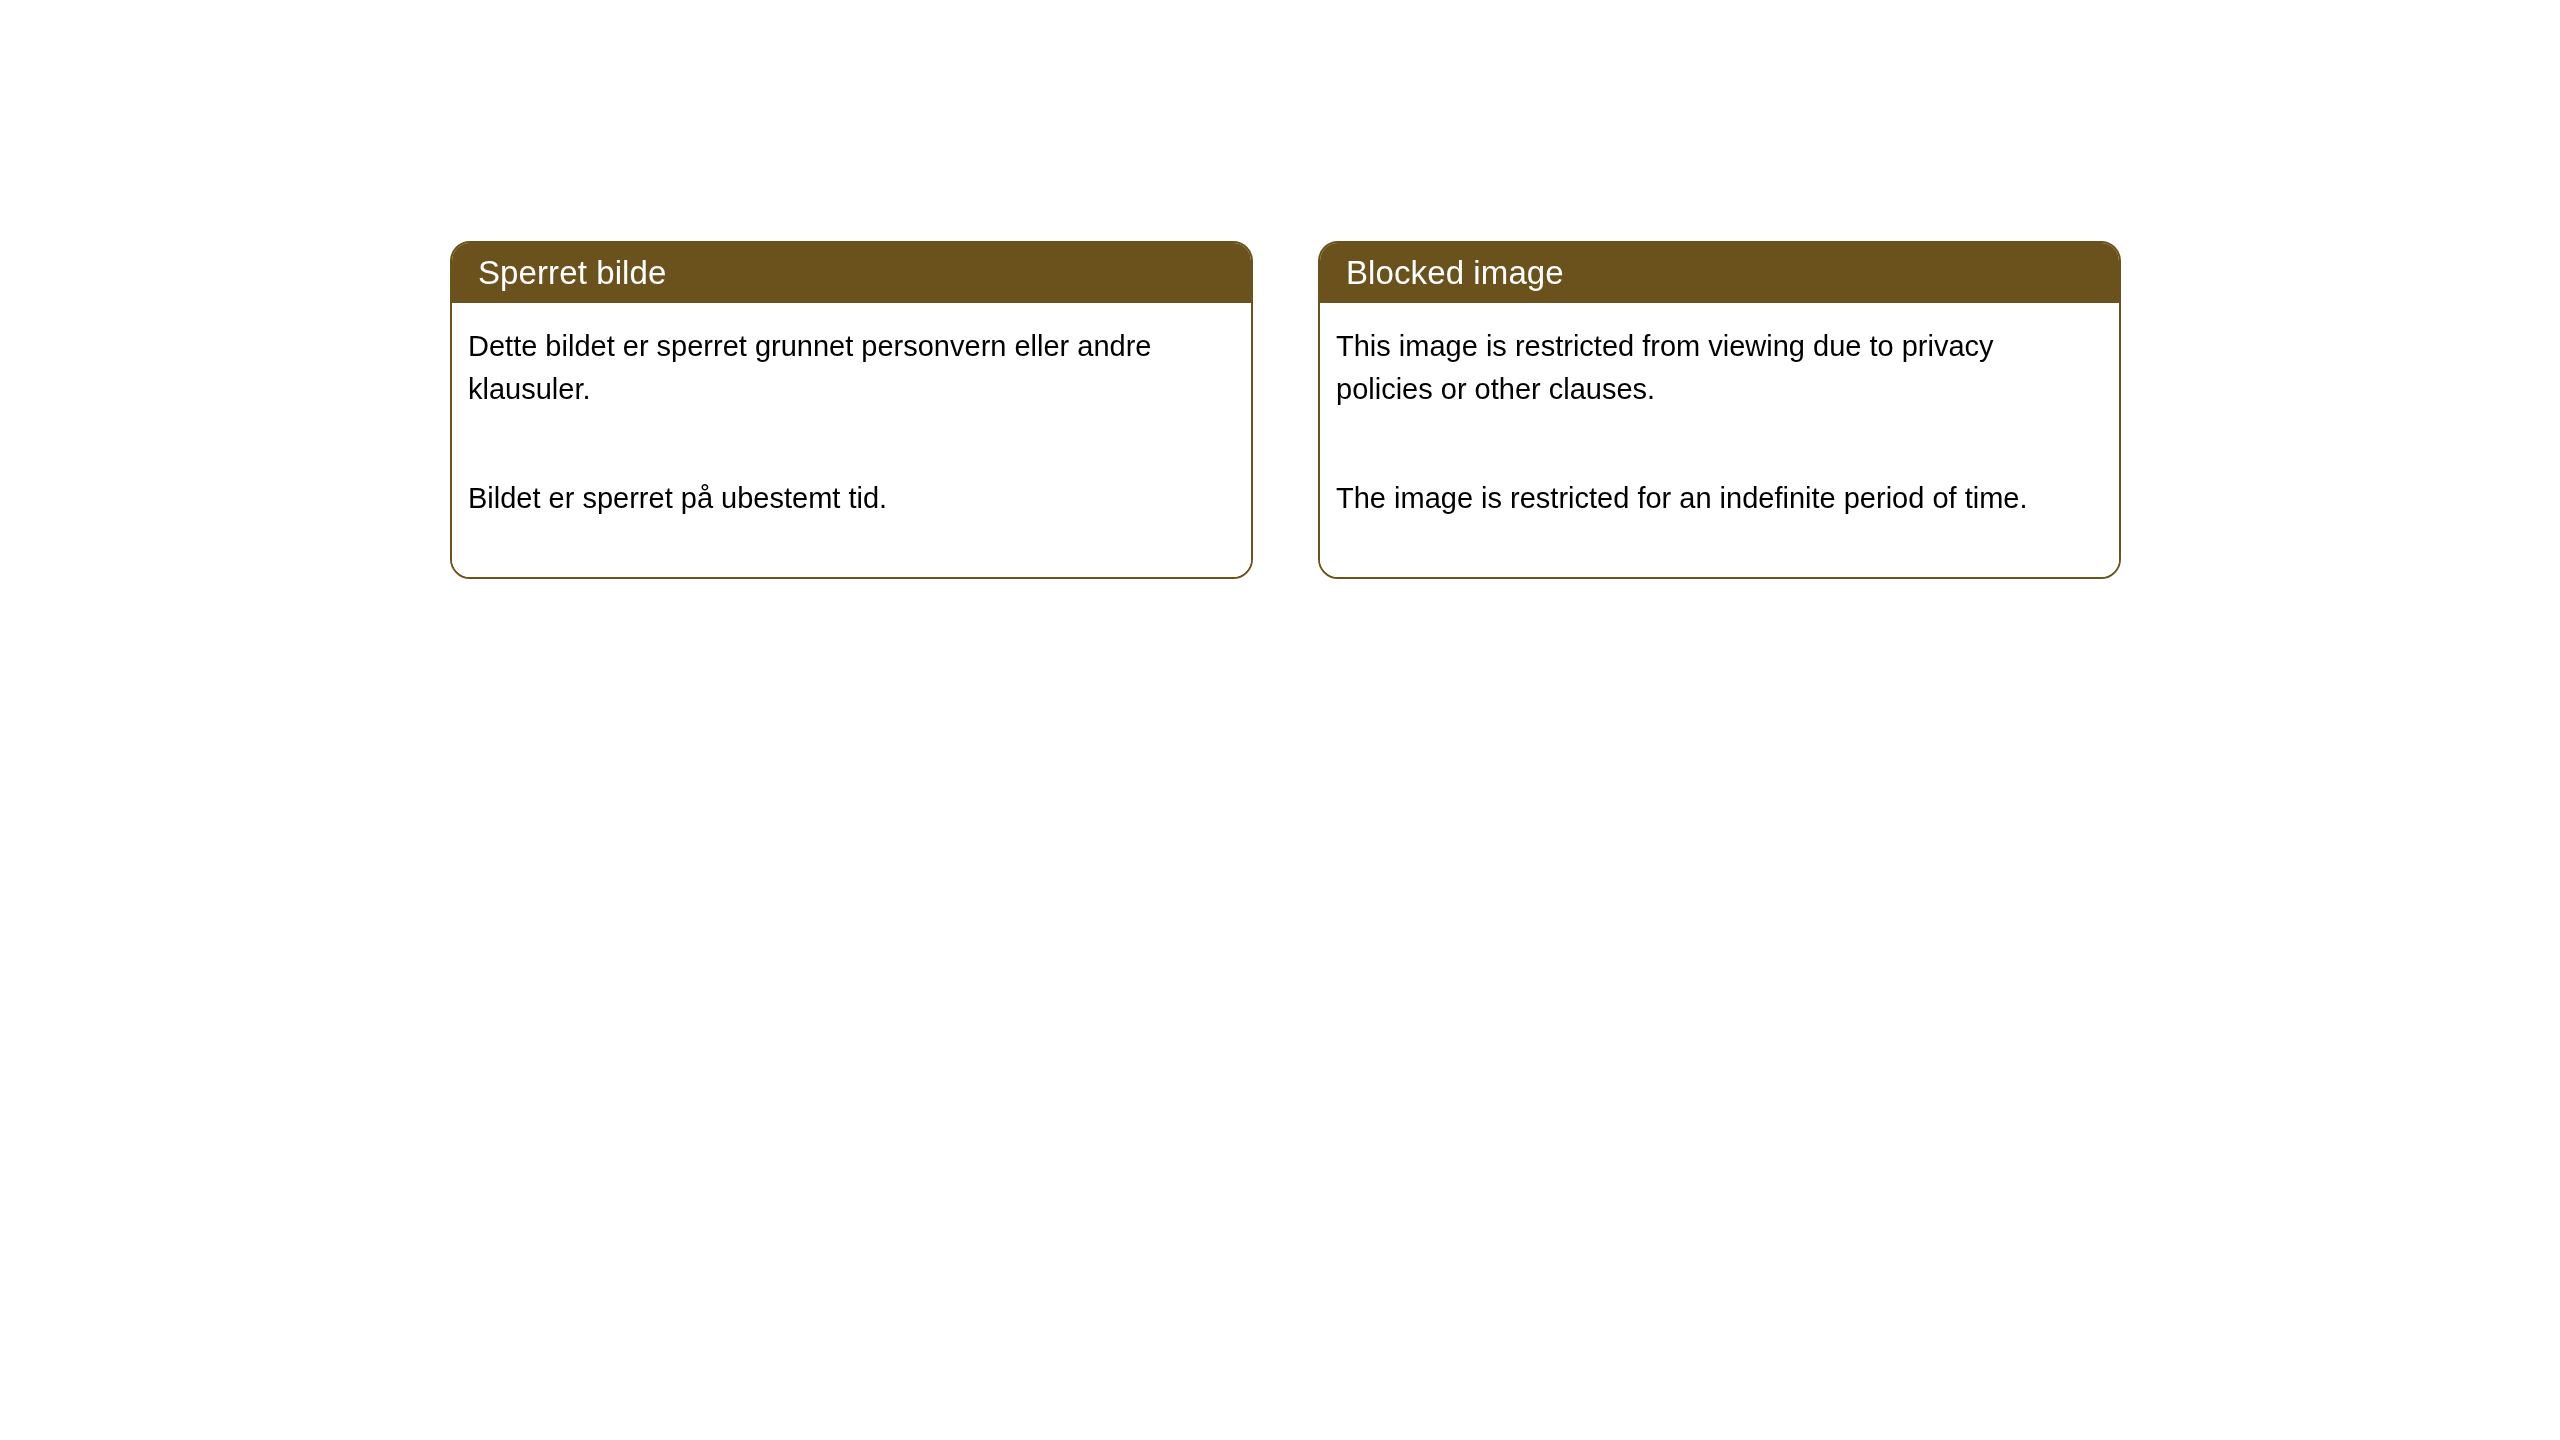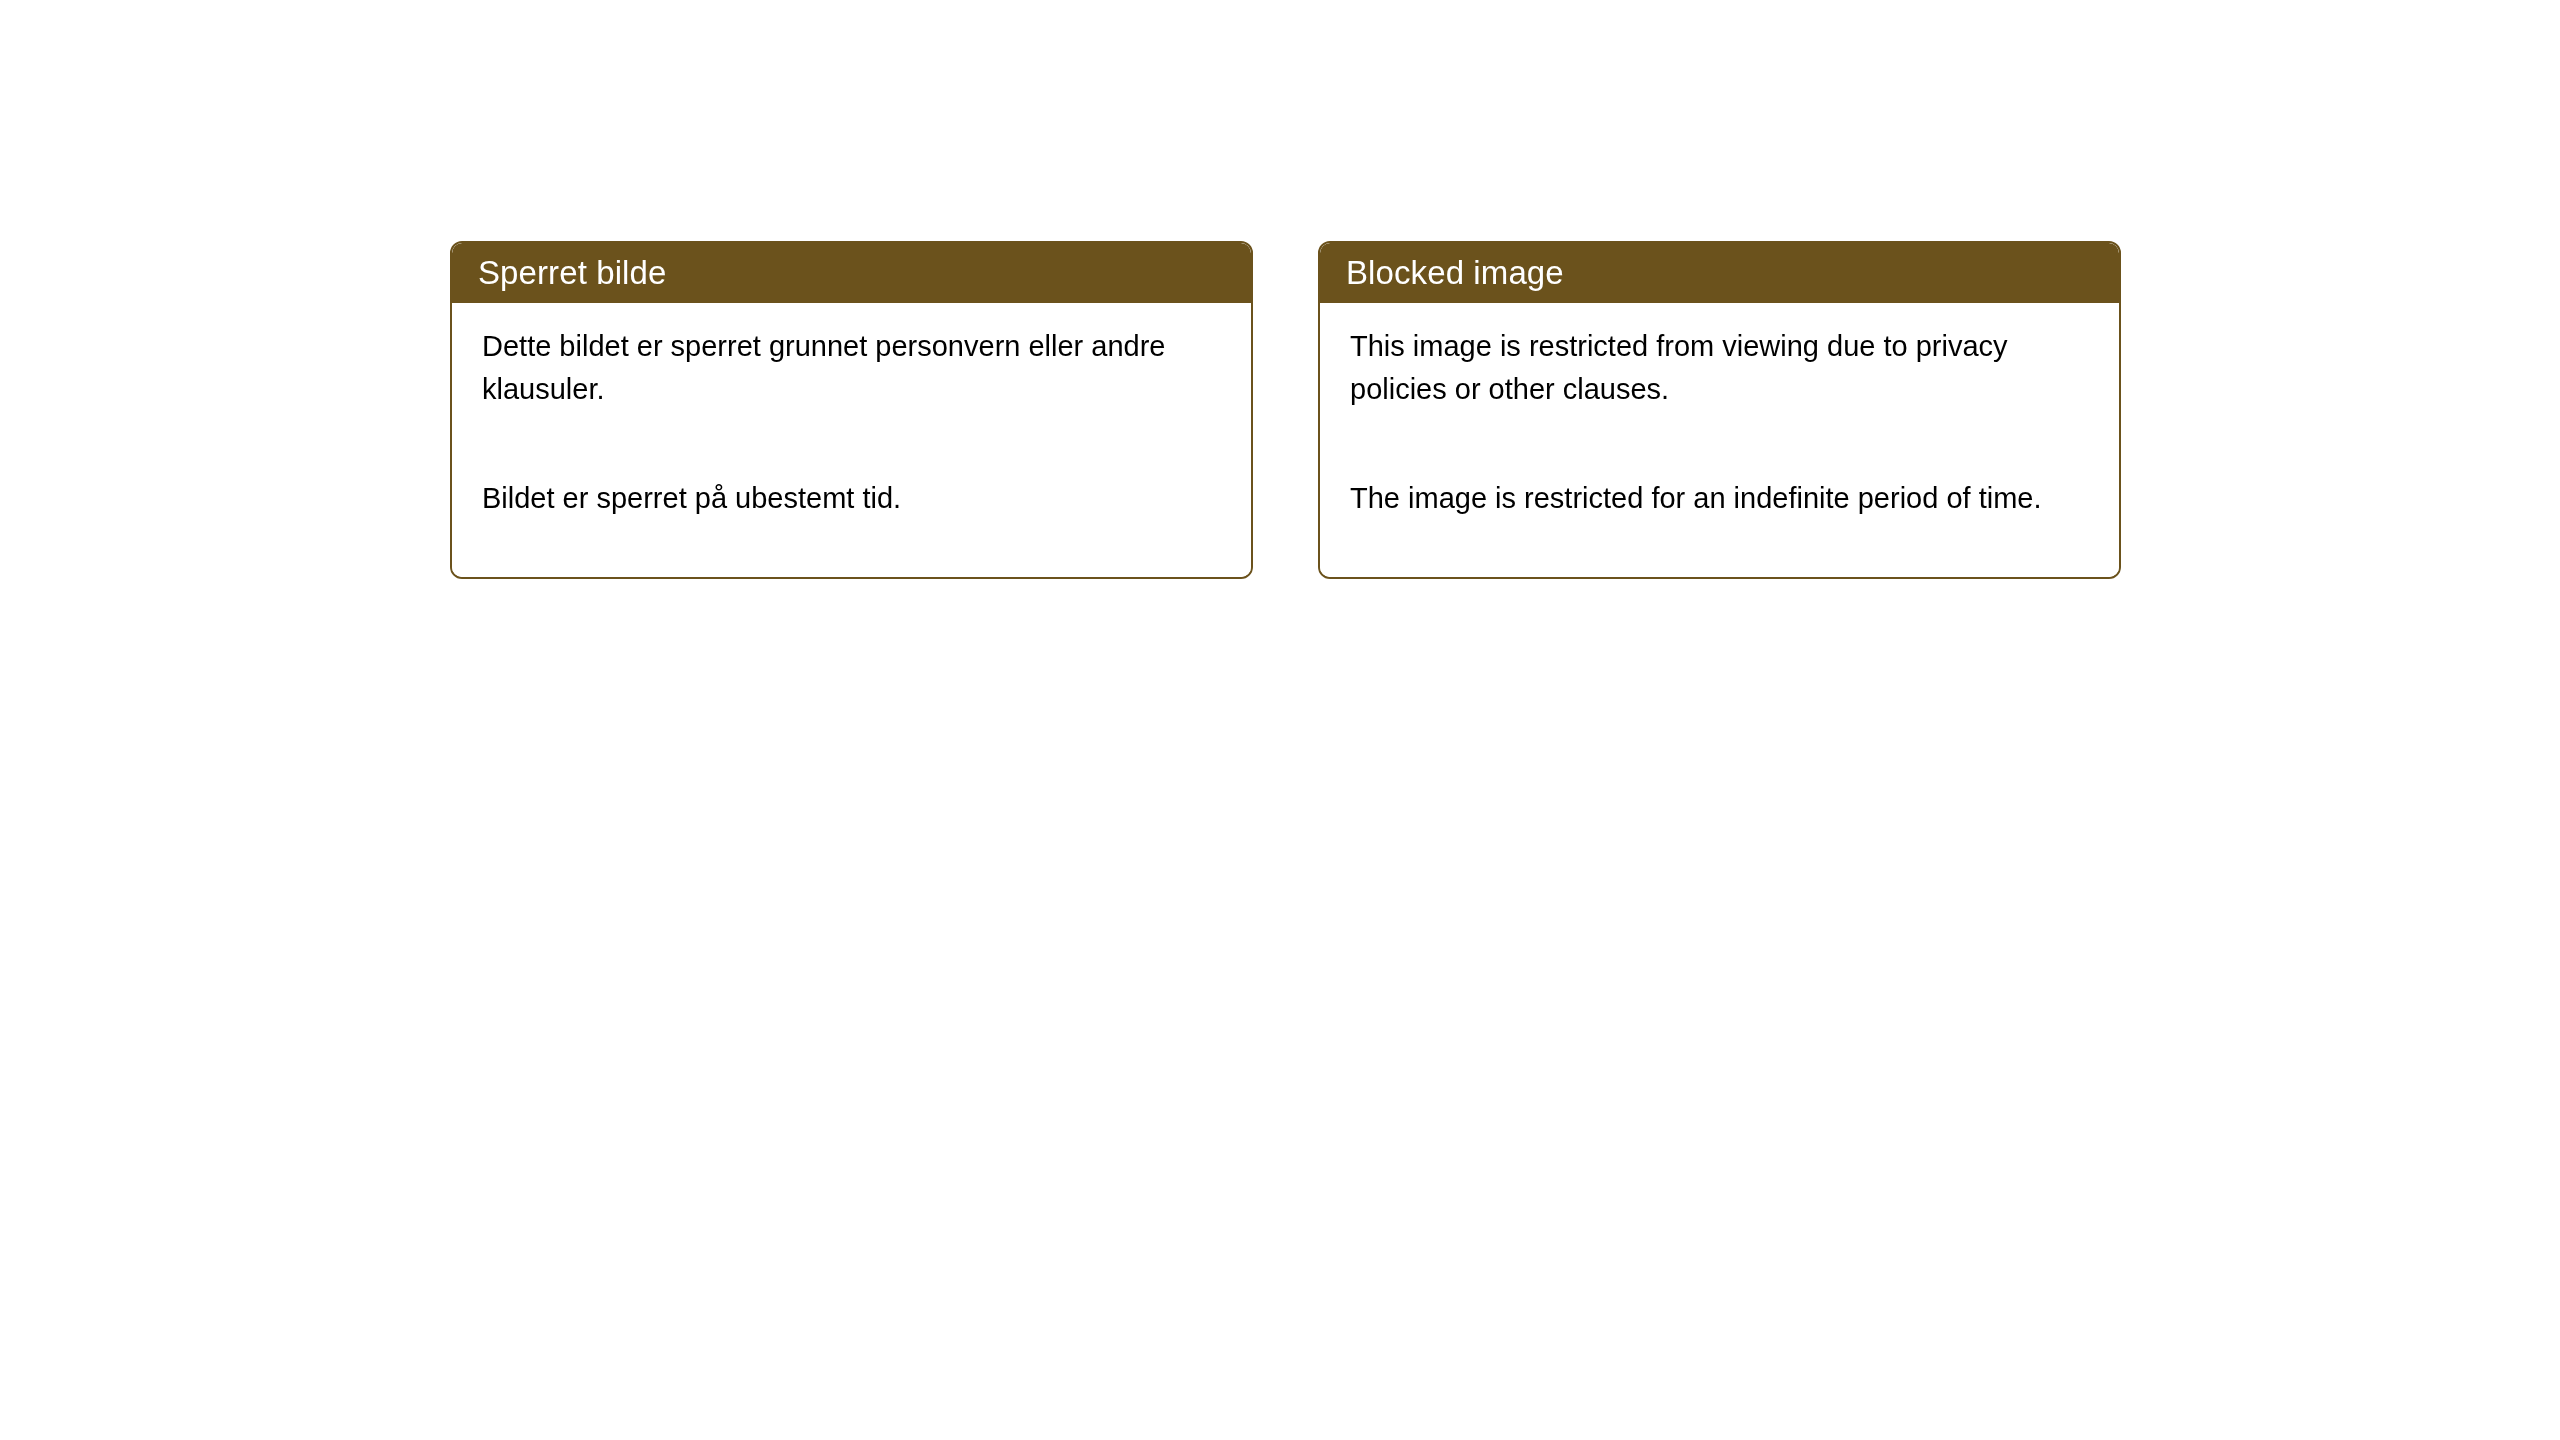--- a/index.html
+++ b/index.html
@@ -31,21 +31,21 @@
     align-items: flex-start;
     gap: 65px;
   }
 
   .notice-card {
     box-sizing: border-box;
     width: 803px;
     min-height: 338px;
     background: #ffffff;
     border: 2px solid #6b521c;
-    border-radius: 12px;
+    border-radius: 20px;
     display: flex;
     flex-direction: column;
     overflow: hidden;
   }
 
   .notice-card-header {
     background: #6b521c;
     border-top-left-radius: 10px;
     border-top-right-radius: 10px;
     height: 60px;
@@ -60,21 +60,21 @@
     color: #ffffff;
     font-size: 33px;
     line-height: 36px;
     font-weight: 400;
     letter-spacing: 0.1px;
     white-space: nowrap;
   }
 
   .notice-card-body {
     flex: 1 1 auto;
-    padding: 22px 26px 26px 30px;
+    padding: 22px 26px 26px 16px;
     box-sizing: border-box;
     background: #ffffff;
   }
 
   .notice-paragraph {
     color: #000000;
     font-size: 29px;
     line-height: 43px;
     font-weight: 400;
     margin: 0;

